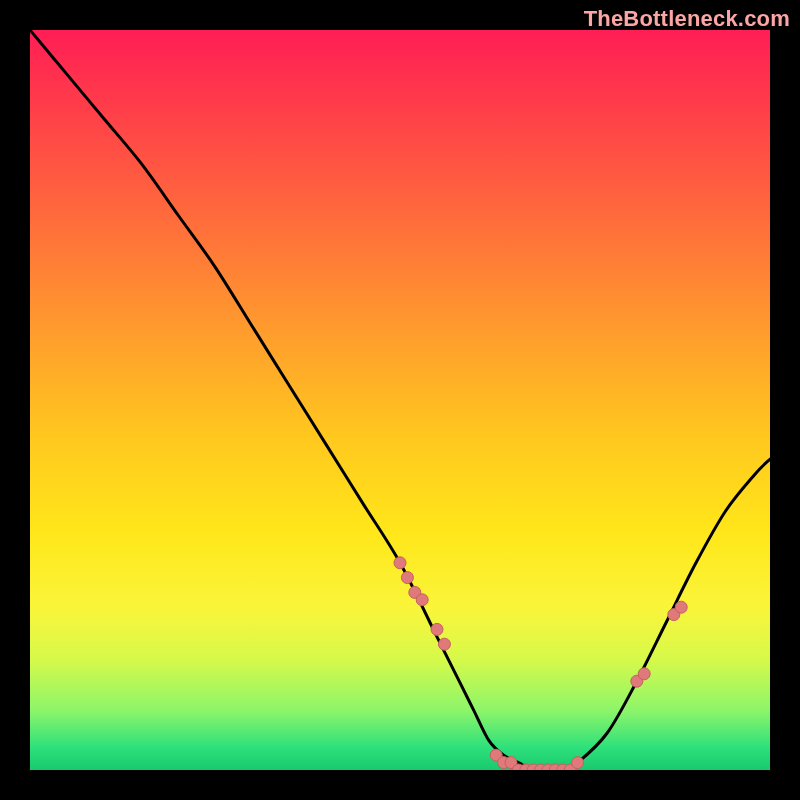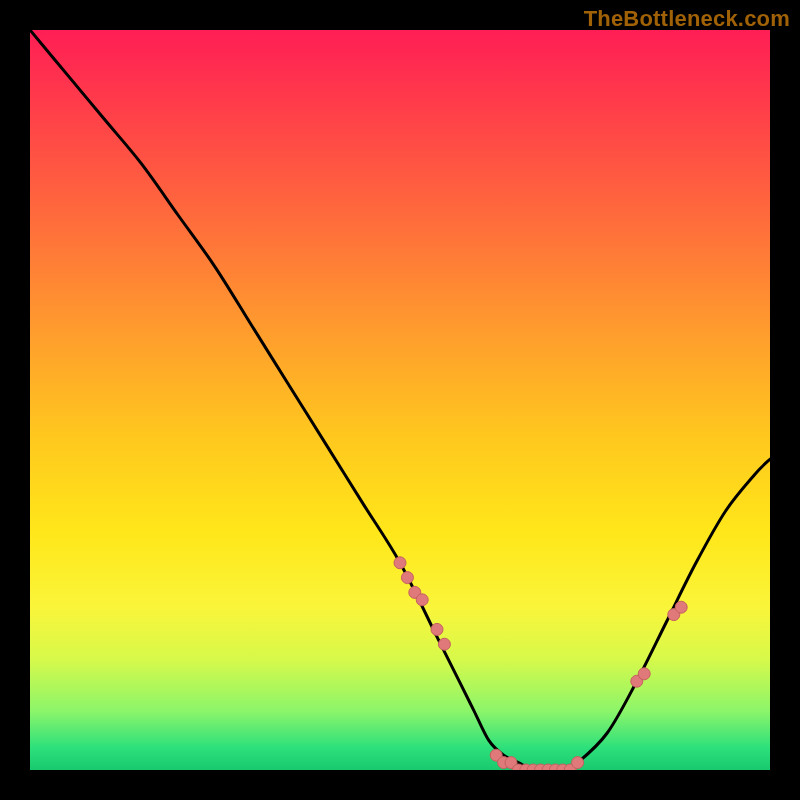--- a/index.html
+++ b/index.html
@@ -49,21 +49,21 @@
     width: 740px;
     height: 740px;
     overflow: visible;
   }
   .watermark {
     position: absolute;
     top: 6px;
     right: 10px;
     font-size: 22px;
     font-weight: 600;
-    color: #a16207;
+    color: #fca5a5;
     letter-spacing: 0.2px;
   }
 </style>
 </head>
 <body>
 <div class="stage">
 
   <div class="watermark">TheBottleneck.com</div>
 
   <div class="plot-area">

